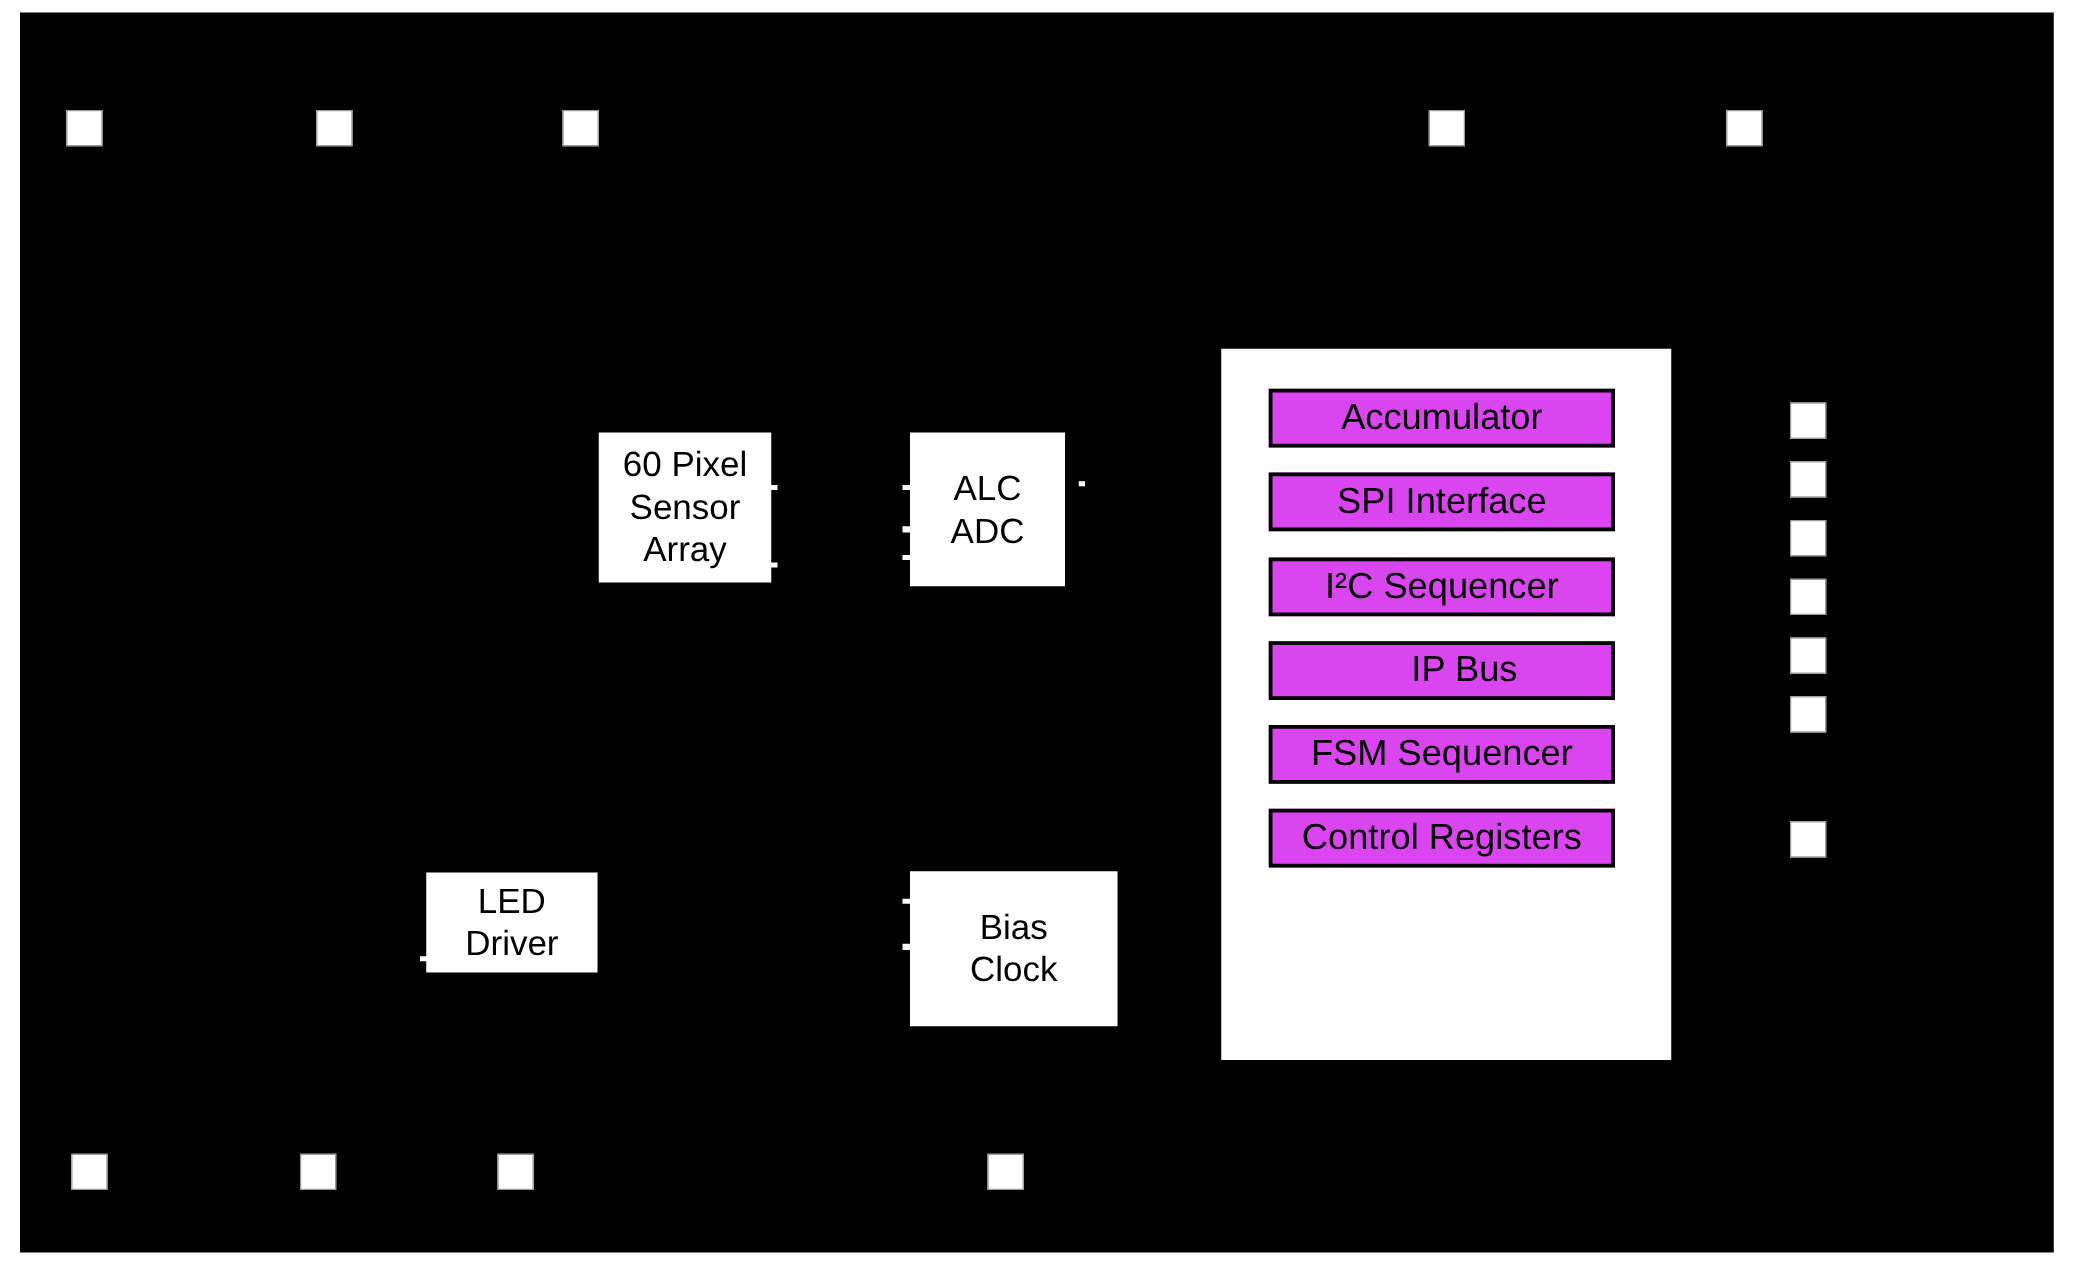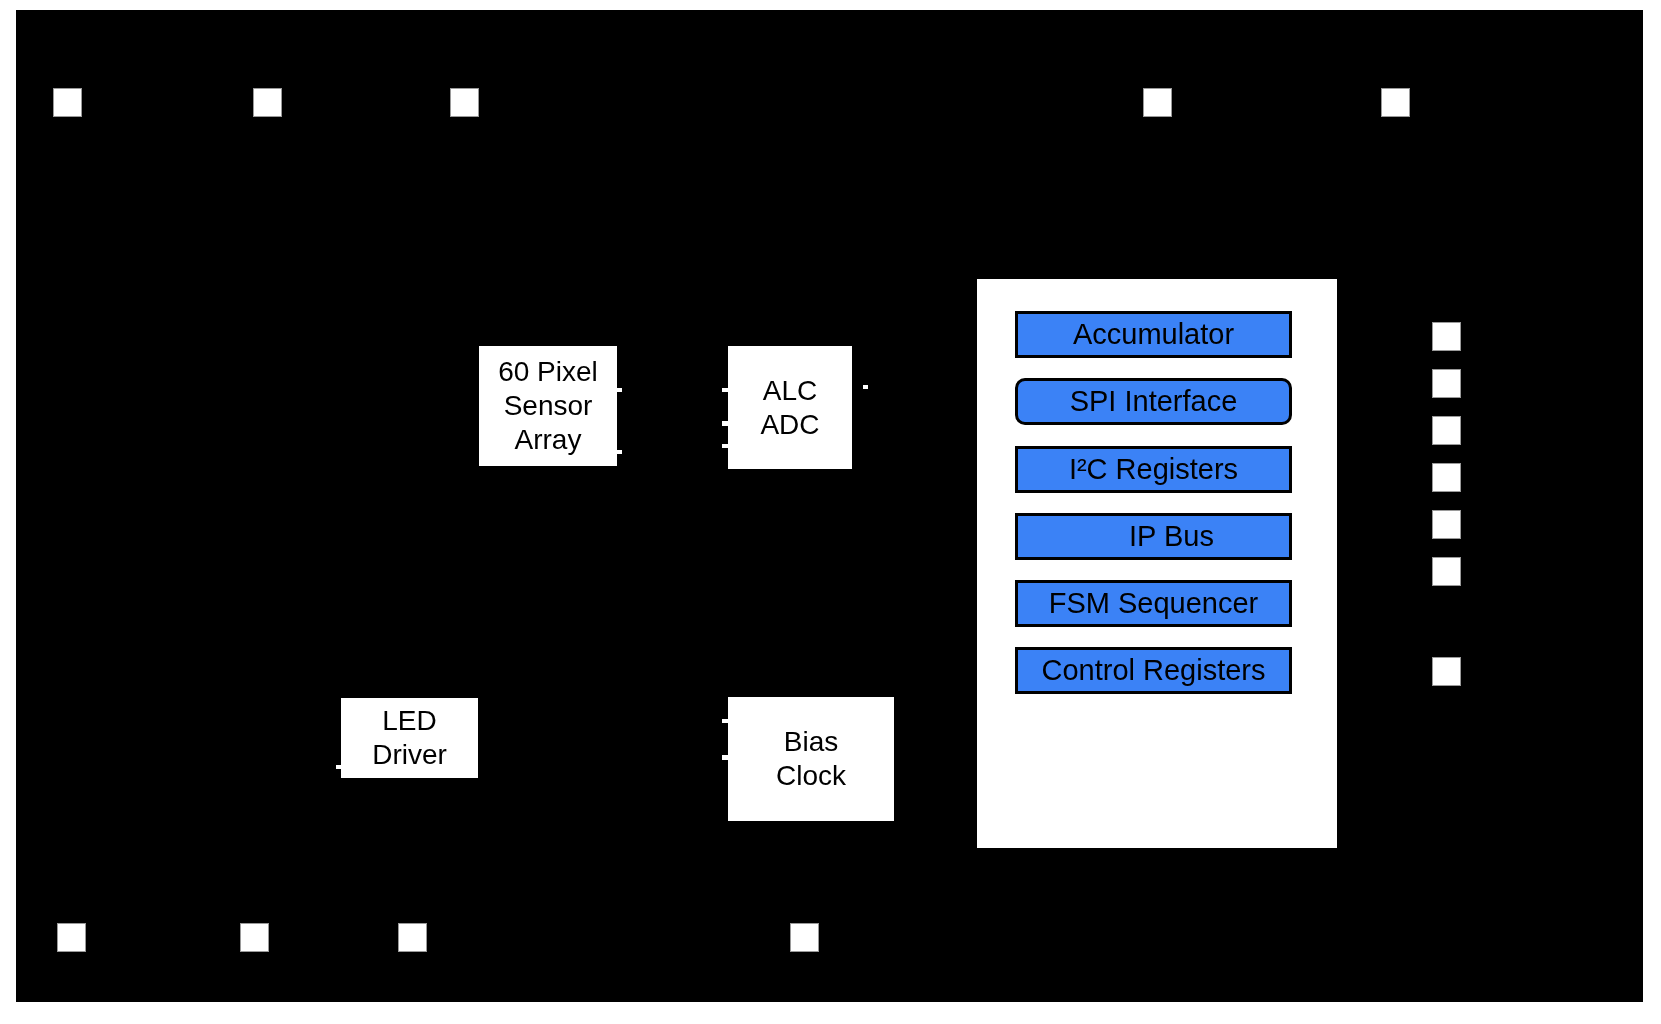--- a/index.html
+++ b/index.html
@@ -13,21 +13,21 @@
     border:1px solid #9a9a9a;box-sizing:border-box;
   }
   .block{
     position:absolute;background:#ffffff;color:#000;
     display:flex;align-items:center;justify-content:center;text-align:center;
     font-size:28px;line-height:34px;white-space:pre-line;
   }
   .panel{position:absolute;left:977px;top:279px;width:360px;height:569px;background:#ffffff;}
   .panel-box{
     position:absolute;left:38px;width:277px;height:47px;
-    background:#3b82f6;border:3px solid #000;box-sizing:border-box;
+    background:#d946ef;border:3px solid #000;box-sizing:border-box;
     display:flex;align-items:center;justify-content:center;
     font-size:29px;text-align:right;
   }
   .tick{position:absolute;background:#ffffff;}
 </style>
 </head>
 <body>
 
 <div class="page">
   <div class="chip"></div>
@@ -40,22 +40,22 @@
 ADC</div>
 
   <div class="block" style="left:341px;top:698px;width:137px;height:80px;">LED
 Driver</div>
 
   <div class="block" style="left:728px;top:697px;width:166px;height:124px;">Bias
 Clock</div>
 
   <div class="panel">
       <div class="panel-box" style="top: 32px;">Accumulator</div>
-      <div class="panel-box" style="top: 99px; border-radius: 10px;">SPI Interface</div>
-      <div class="panel-box" style="top: 167px;">I²C Registers</div>
+      <div class="panel-box" style="top: 99px;">SPI Interface</div>
+      <div class="panel-box" style="top: 167px;">I²C Sequencer</div>
       <div class="panel-box" style="top: 234px; padding-left: 36px;">IP Bus</div>
       <div class="panel-box" style="top: 368px;">Control Registers</div>
       <div class="panel-box" style="top: 301px;">FSM Sequencer</div>
     </div>
 <div class="pin" style="left: 53px; top: 88px;"></div>
     <div class="pin" style="left: 253px; top: 88px;"></div>
     <div class="pin" style="left: 450px; top: 88px;"></div>
     <div class="pin" style="left: 1143px; top: 88px;"></div>
     <div class="pin" style="left: 1381px; top: 88px;"></div>
     <div class="pin" style="left: 57px; top: 923px;"></div>

